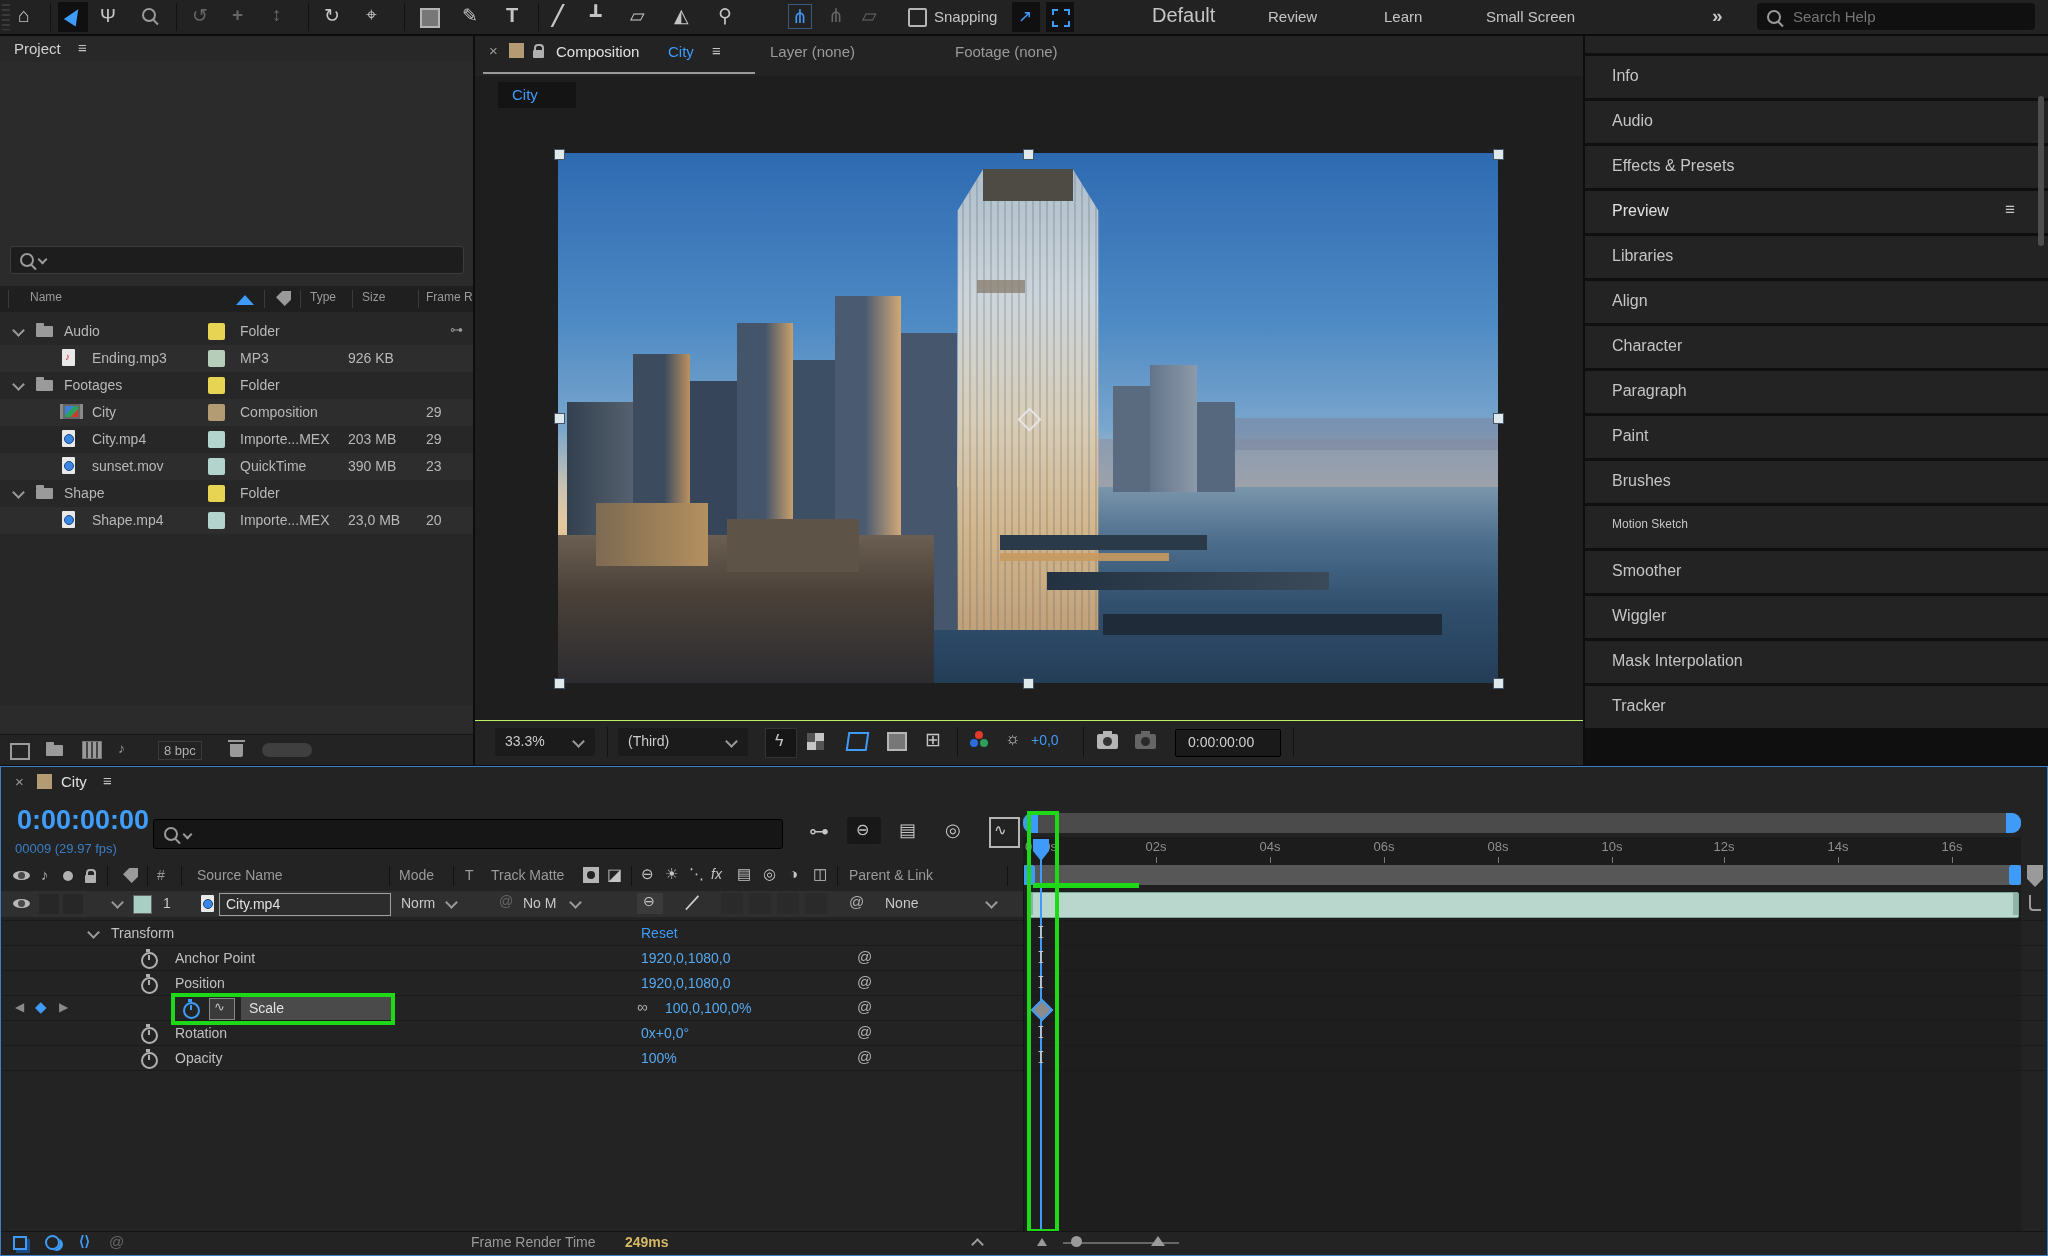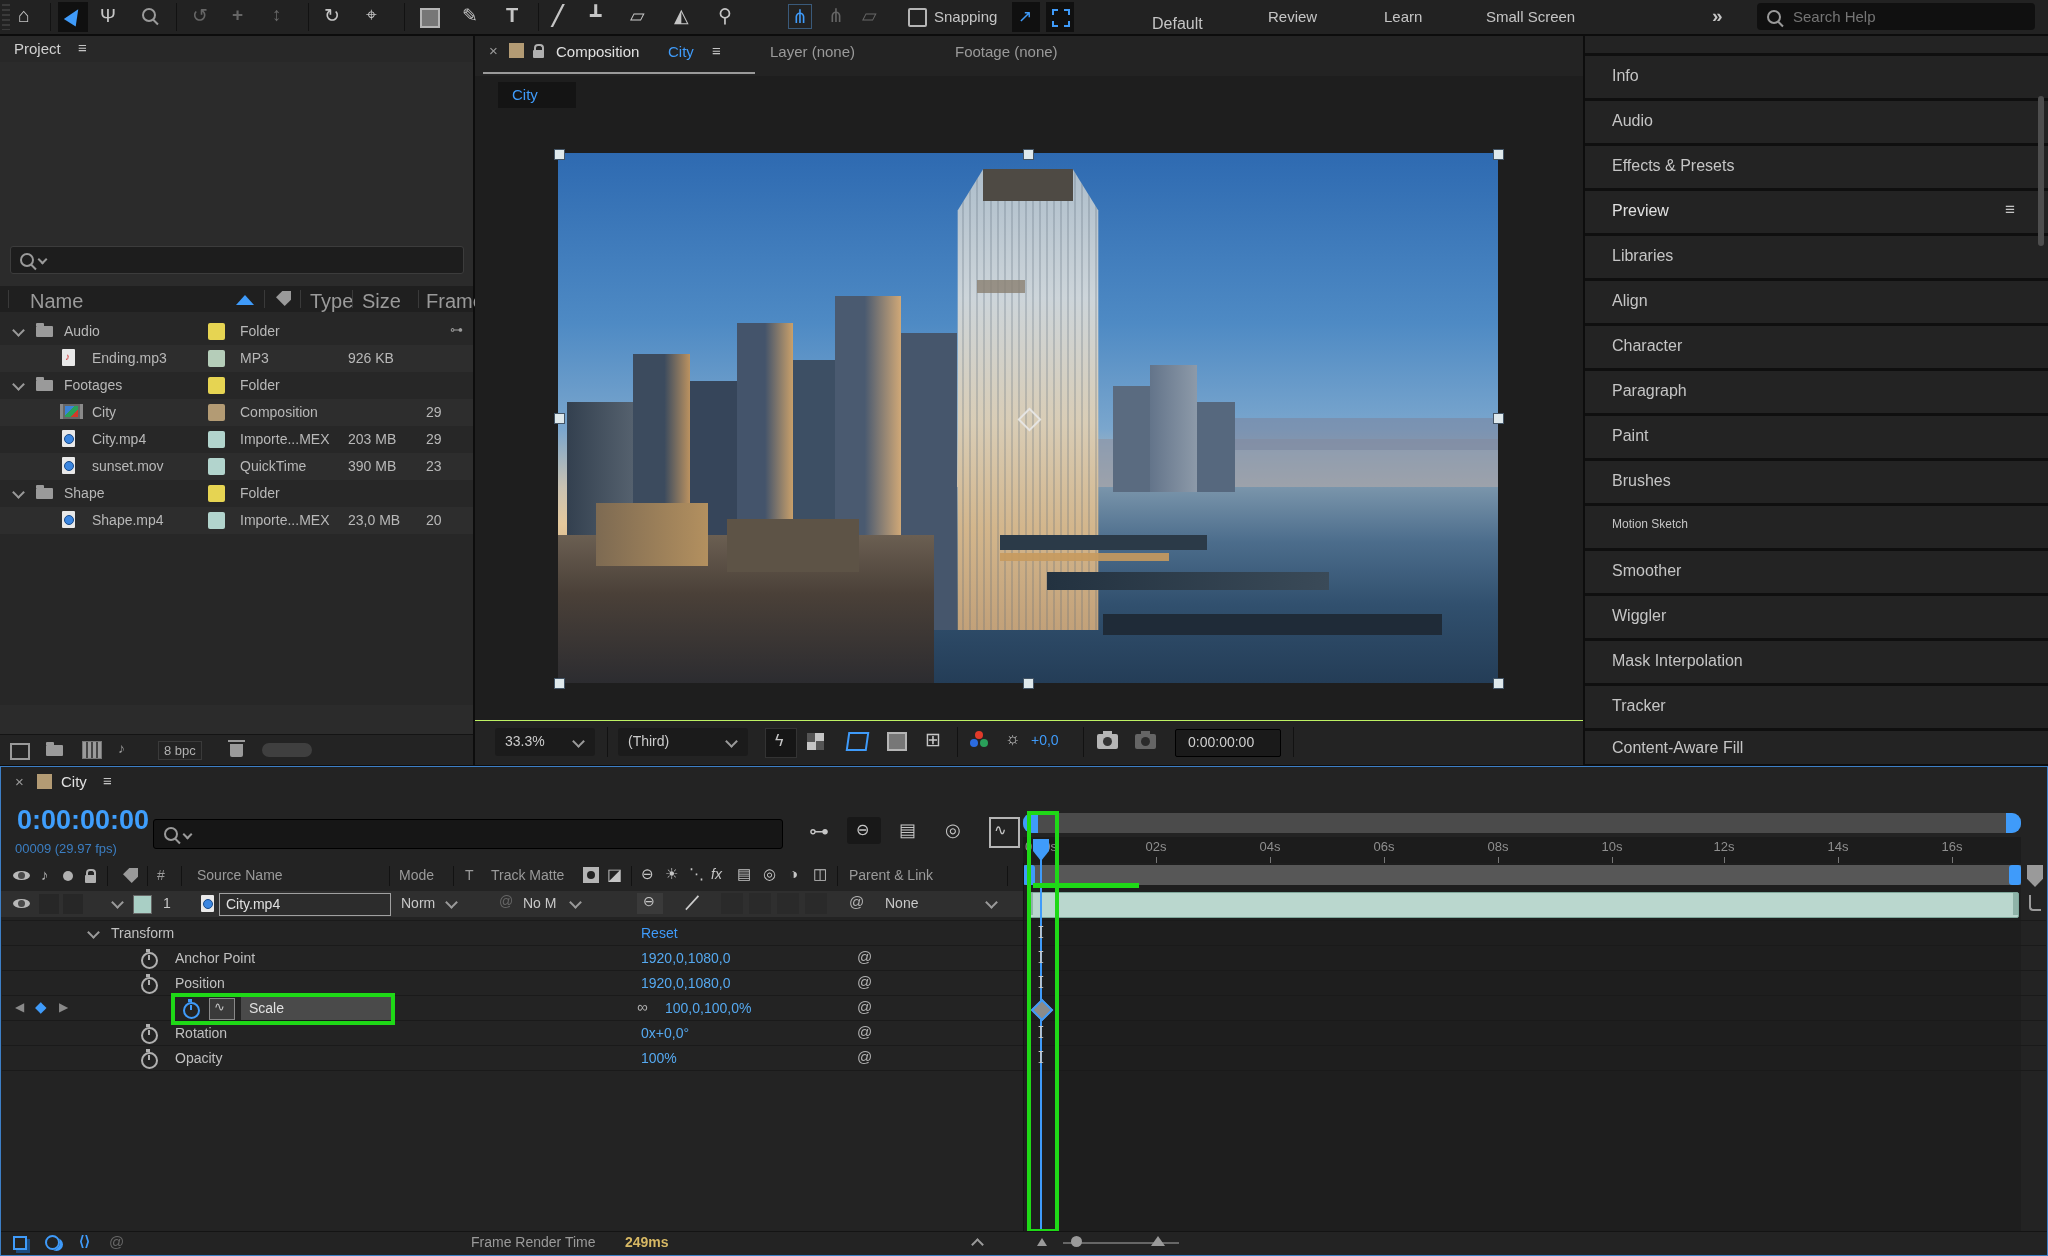--- a/index.html
+++ b/index.html
@@ -88,21 +88,21 @@
 
     <span class="abs" style="left:908px;top:8px;width:15px;height:15px;border:2px solid #b5b5b5;border-radius:2px;"></span>
     <span class="glyph txt" style="left:934px;top:8px;font-size:15px;">Snapping</span>
     <div class="abs" style="left:1012px;top:2px;width:28px;height:30px;background:#101010;">
         <span class="glyph blue" style="left:6px;top:4px;font-size:17px;">↗</span>
       </div>
     <div class="abs" style="left:1046px;top:2px;width:28px;height:30px;background:#101010;">
         <span class="abs" style="left:6px;top:7px;width:14px;height:14px;border:2px dashed #3f9bfa;"></span>
       </div>
 
-    <span class="glyph txt" style="left:1152px;top:15px;font-size:16px;">Default</span>
+    <span class="glyph txt" style="left:1152px;top:4px;font-size:20px;">Default</span>
     <span class="glyph txt" style="left:1268px;top:8px;font-size:15px;">Review</span>
     <span class="glyph txt" style="left:1384px;top:8px;font-size:15px;">Learn</span>
     <span class="glyph txt" style="left:1486px;top:8px;font-size:15px;">Small Screen</span>
     <span class="glyph" style="left:1712px;top:5px;font-size:19px;font-weight:bold;">»</span>
     <div class="abs" style="left:1757px;top:3px;width:278px;height:27px;background:#101010;border-radius:4px;">
       <span class="mag" style="left:10px;top:7px;"></span>
       <input style="position: absolute; left: 34px; top: 2px; width: 230px; height: 21px; background: transparent; border: none; color: rgb(187, 187, 187); font-size: 15px; font-family: inherit;" placeholder="Search Help">
     </div>
   </div>
 
@@ -111,21 +111,21 @@
       <span class="glyph txt" style="left:14px;top:4px;font-size:15px;color:#d0d0d0;">Project</span>
       <span class="glyph" style="left:78px;top:3px;font-size:15px;">≡</span>
     </div>
 
     <div class="abs" style="left:10px;top:210px;width:452px;height:26px;background:#1d1d1d;border:1px solid #3c3c3c;border-radius:3px;">
       <span class="mag" style="left:9px;top:6px;"></span>
       <span class="chev" style="position:absolute;left:28px;top:9px;width:5px;height:5px;"></span>
       <input style="position: absolute; left: 44px; top: 2px; width: 390px; height: 19px; background: transparent; border: none; color: rgb(204, 204, 204); font-size: 14px; font-family: inherit;">
     </div>
 
-    <div class="abs" style="left:0;top:250px;width:473px;height:26px;background:#1f1f1f;color:#9a9a9a;font-size:20px;">
+    <div class="abs" style="left:0;top:250px;width:473px;height:26px;background:#1f1f1f;color:#9a9a9a;font-size:12px;">
       <div class="sep-v" style="left:8px;top:4px;height:18px;background:#3a3a3a;"></div>
       <span class="glyph txt" style="left:30px;top:4px;color:#9a9a9a;">Name</span>
       <span class="abs" style="left:236px;top:9px;width:0;height:0;border-left:9px solid transparent;border-right:9px solid transparent;border-bottom:10px solid #3f9bfa;"></span>
       <div class="sep-v" style="left:264px;top:4px;height:18px;background:#3a3a3a;"></div>
       <span class="tagi" style="left:276px;top:5px;"></span>
       <div class="sep-v" style="left:300px;top:4px;height:18px;background:#3a3a3a;"></div>
       <span class="glyph txt" style="left:310px;top:4px;color:#9a9a9a;">Type</span>
       <div class="sep-v" style="left:352px;top:4px;height:18px;background:#3a3a3a;"></div>
       <span class="glyph txt" style="left:362px;top:4px;color:#9a9a9a;">Size</span>
       <div class="sep-v" style="left:418px;top:4px;height:18px;background:#3a3a3a;"></div>
@@ -353,23 +353,20 @@
         <span class="glyph txt" style="left:27px;top:11px;font-size:16px;">Smoother</span>
       </div>
     <div class="abs" style="left:0;top:560px;width:463px;height:42px;background:#232323;">
         <span class="glyph txt" style="left:27px;top:11px;font-size:16px;">Wiggler</span>
       </div>
     <div class="abs" style="left:0;top:605px;width:463px;height:42px;background:#232323;">
         <span class="glyph txt" style="left:27px;top:11px;font-size:16px;">Mask Interpolation</span>
       </div>
     <div class="abs" style="left:0;top:650px;width:463px;height:42px;background:#232323;">
         <span class="glyph txt" style="left:27px;top:11px;font-size:16px;">Tracker</span>
-      </div>
-    <div class="abs" style="left:0;top:695px;width:463px;height:33px;background:#232323;">
-        <span class="glyph txt" style="left:27px;top:8px;font-size:16px;">Content-Aware Fill</span>
       </div>
     <div class="abs" style="left:453px;top:60px;width:6px;height:150px;background:#4e4e4e;border-radius:3px;"></div>
   </div>
 
   <div class="abs" id="timeline" style="left:0;top:766px;width:2046px;height:488px;background:#232323;border:1px solid #3d7fc6;">
 
     <span class="glyph" style="left:14px;top:6px;color:#9a9a9a;font-size:15px;">×</span>
     <span class="abs" style="left:36px;top:7px;width:15px;height:15px;background:#b39b74;"></span>
     <span class="glyph txt" style="left:60px;top:6px;font-size:15px;color:#e0e0e0;">City</span>
     <span class="glyph" style="left:102px;top:5px;font-size:15px;">≡</span>

